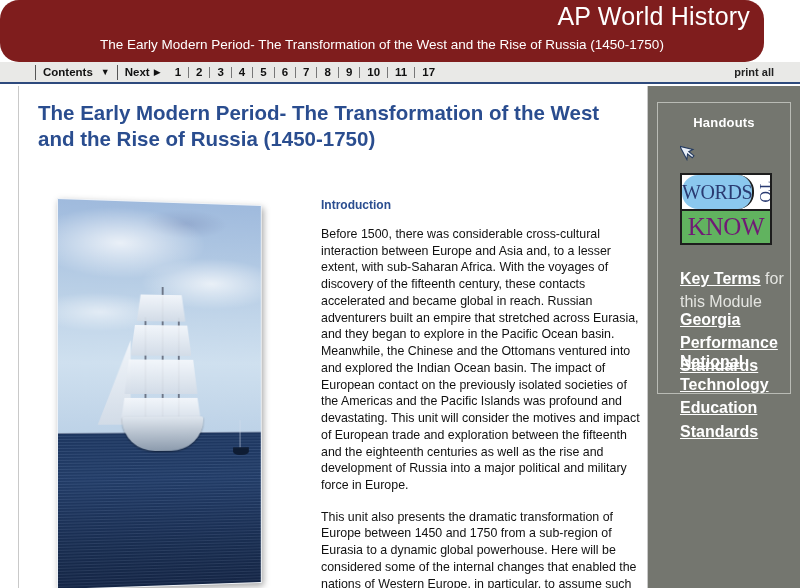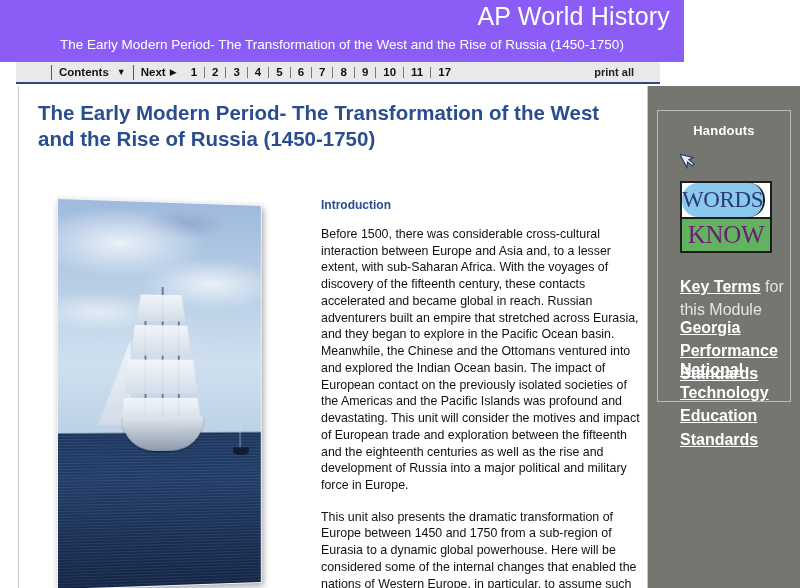--- a/index.html
+++ b/index.html
@@ -13,44 +13,45 @@
   #page {
     position: relative;
     width: 800px; height: 588px;
     overflow: hidden;
     background: #ffffff;
   }
 
   
   .banner {
     position: absolute; left: 0; top: 0;
-    width: 684px; height: 62px;
-    background: #8b5cf6;
+    width: 764px; height: 62px;
+    background: #7f1d1d;
+    border-radius: 19px;
   }
   .banner-title {
     position: absolute; right: 14px; top: 2px;
     color: #ffffff;
     font-size: 25px;
     font-weight: normal;
     letter-spacing: 0.2px;
     white-space: nowrap;
   }
   .banner-subtitle {
     position: absolute; left: 0; right: 0; top: 37px;
     text-align: center;
     color: #ffffff;
     font-size: 13.5px;
     font-weight: normal;
     white-space: nowrap;
   }
 
   
   .navbar {
-    position: absolute; left: 16px; top: 62px;
-    width: 644px; height: 22px;
+    position: absolute; left: 0; top: 62px;
+    width: 800px; height: 22px;
     background: #e9e9e7;
     border-bottom: 2px solid #2e4a7d;
     display: flex;
     align-items: center;
     font-size: 11.5px;
     color: #111111;
   }
   .nav-left {
     display: flex; align-items: center;
     margin-left: 28px;
@@ -222,21 +223,21 @@
 
   
   .sidebar {
     position: absolute;
     left: 648px; top: 86px;
     width: 152px; height: 502px;
     background: #74766f;
   }
   .sidebar-box {
     position: absolute;
-    left: 9px; top: 24px;
+    left: 9px; top: 16px;
     width: 134px; height: 292px;
     border: 1px solid #b9bbb5;
   }
   .sidebar-heading {
     position: absolute;
     left: 0; right: 0; top: 12px;
     text-align: center;
     color: #ffffff;
     font-size: 13px;
     font-weight: bold;
@@ -254,21 +255,21 @@
     border: 2px solid #1d1d1d;
     background: #ffffff;
     overflow: hidden;
   }
   .wtk-top { position: absolute; left:0; top:0; width:100%; height:50%; display:flex; }
   .wtk-words {
     flex: 1 1 auto;
     background: #8bc8ee;
     color: #2a3b72;
     font-family: "Liberation Serif", serif;
-    font-size: 23px;
+    font-size: 20px;
     display: flex; align-items: center; justify-content: center;
     letter-spacing: -0.4px;
     border-right: 2px solid #1d1d1d;
     border-radius: 16px;
   }
   .wtk-to {
     width: 24px;
     background: #ffffff;
     color: #2a3b72;
     font-family: "Liberation Serif", serif;

